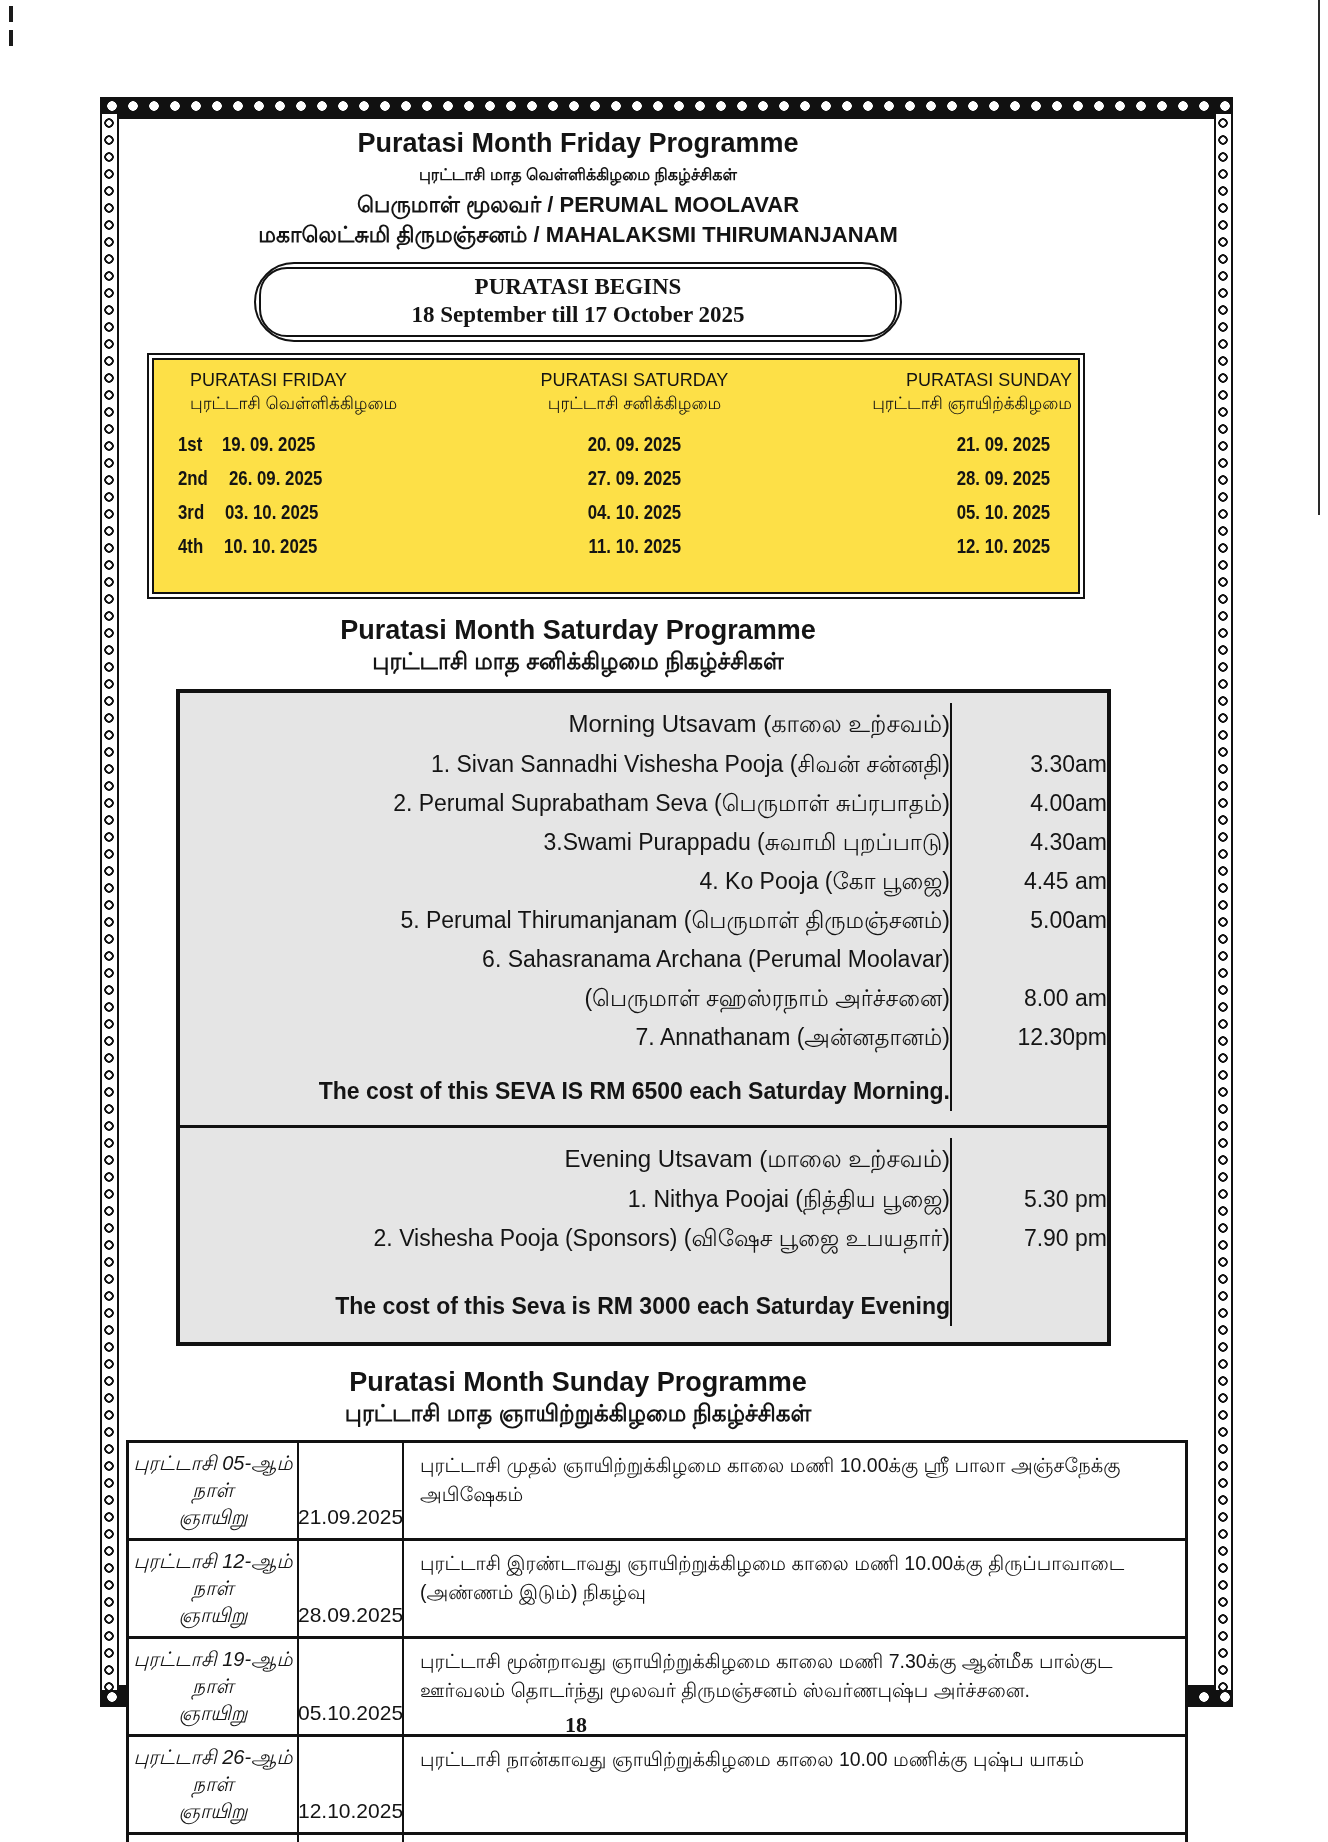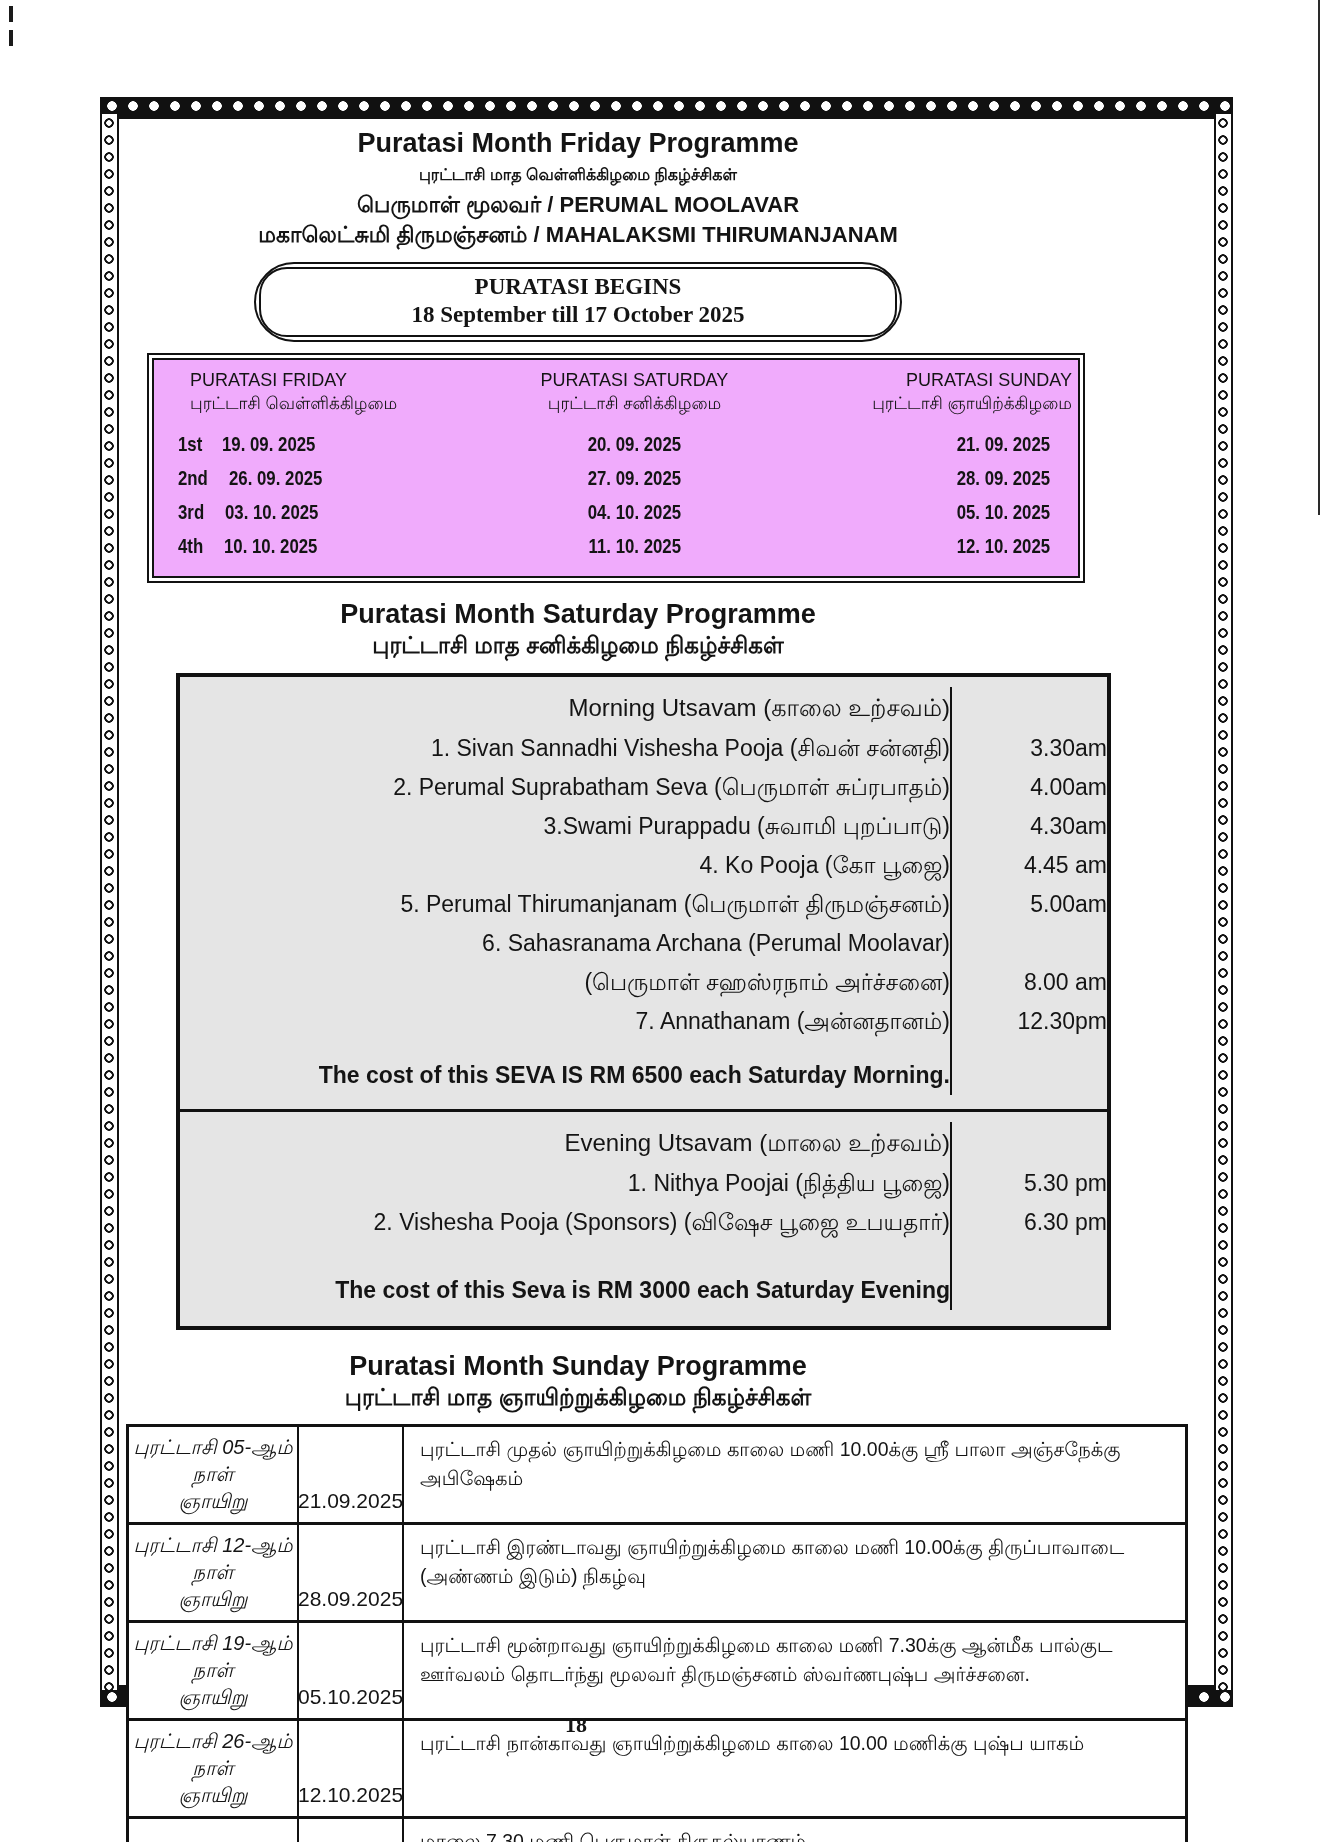--- a/index.html
+++ b/index.html
@@ -52,21 +52,21 @@
     border:2.5px solid #111;border-radius:28px;text-align:center;padding:4px 10px 6px;
     font-family:"Liberation Serif","DejaVu Serif",serif;font-weight:bold;
   }
   .begins-l1{font-size:23px;line-height:28px;}
   .begins-l2{font-size:23px;line-height:28px;}
 
   
   .dates-table{
     width:928px;margin:16px 0 0 24px;border:2.5px solid #111;
     box-shadow:0 0 0 3px #fff,0 0 0 5px #111;
-    padding:8px 0 12px;box-sizing:border-box;background:#f0abfc;
+    padding:8px 0 28px;box-sizing:border-box;background:#fde047;
   }
   .d-row{display:grid;grid-template-columns:36% 32% 32%;align-items:start;}
   .d-c1{padding-left:24px;text-align:left;}
   .d-c2{text-align:center;}
   .d-c3{text-align:right;padding-right:16px;}
   .d-head .en{font-size:18px;line-height:24px;}
   .d-head .ta{font-size:17px;line-height:24px;}
   .d-head .d-c1{padding-left:36px;}
   .d-head .d-c3{padding-right:6px;}
   .d-dates{margin-top:12px;}
@@ -233,21 +233,21 @@
         <div class="sat-row">
           <div class="sat-act heading">Evening Utsavam (மாலை உற்சவம்)</div>
           <div class="sat-time"></div>
         </div>
         <div class="sat-row">
           <div class="sat-act">1. Nithya Poojai (நித்திய பூஜை)</div>
           <div class="sat-time">5.30 pm</div>
         </div>
         <div class="sat-row">
           <div class="sat-act">2. Vishesha Pooja (Sponsors) (விஷேச பூஜை உபயதார்)</div>
-          <div class="sat-time">6.30 pm</div>
+          <div class="sat-time">7.90 pm</div>
         </div>
         <div class="sat-row">
           <div class="sat-act cost2">The cost of this Seva is RM 3000 each Saturday Evening</div>
           <div class="sat-time"></div>
         </div>
       </div>
     </div>
 
     <div class="head-col">
       <div class="sec-title-en">Puratasi Month Sunday Programme</div>

